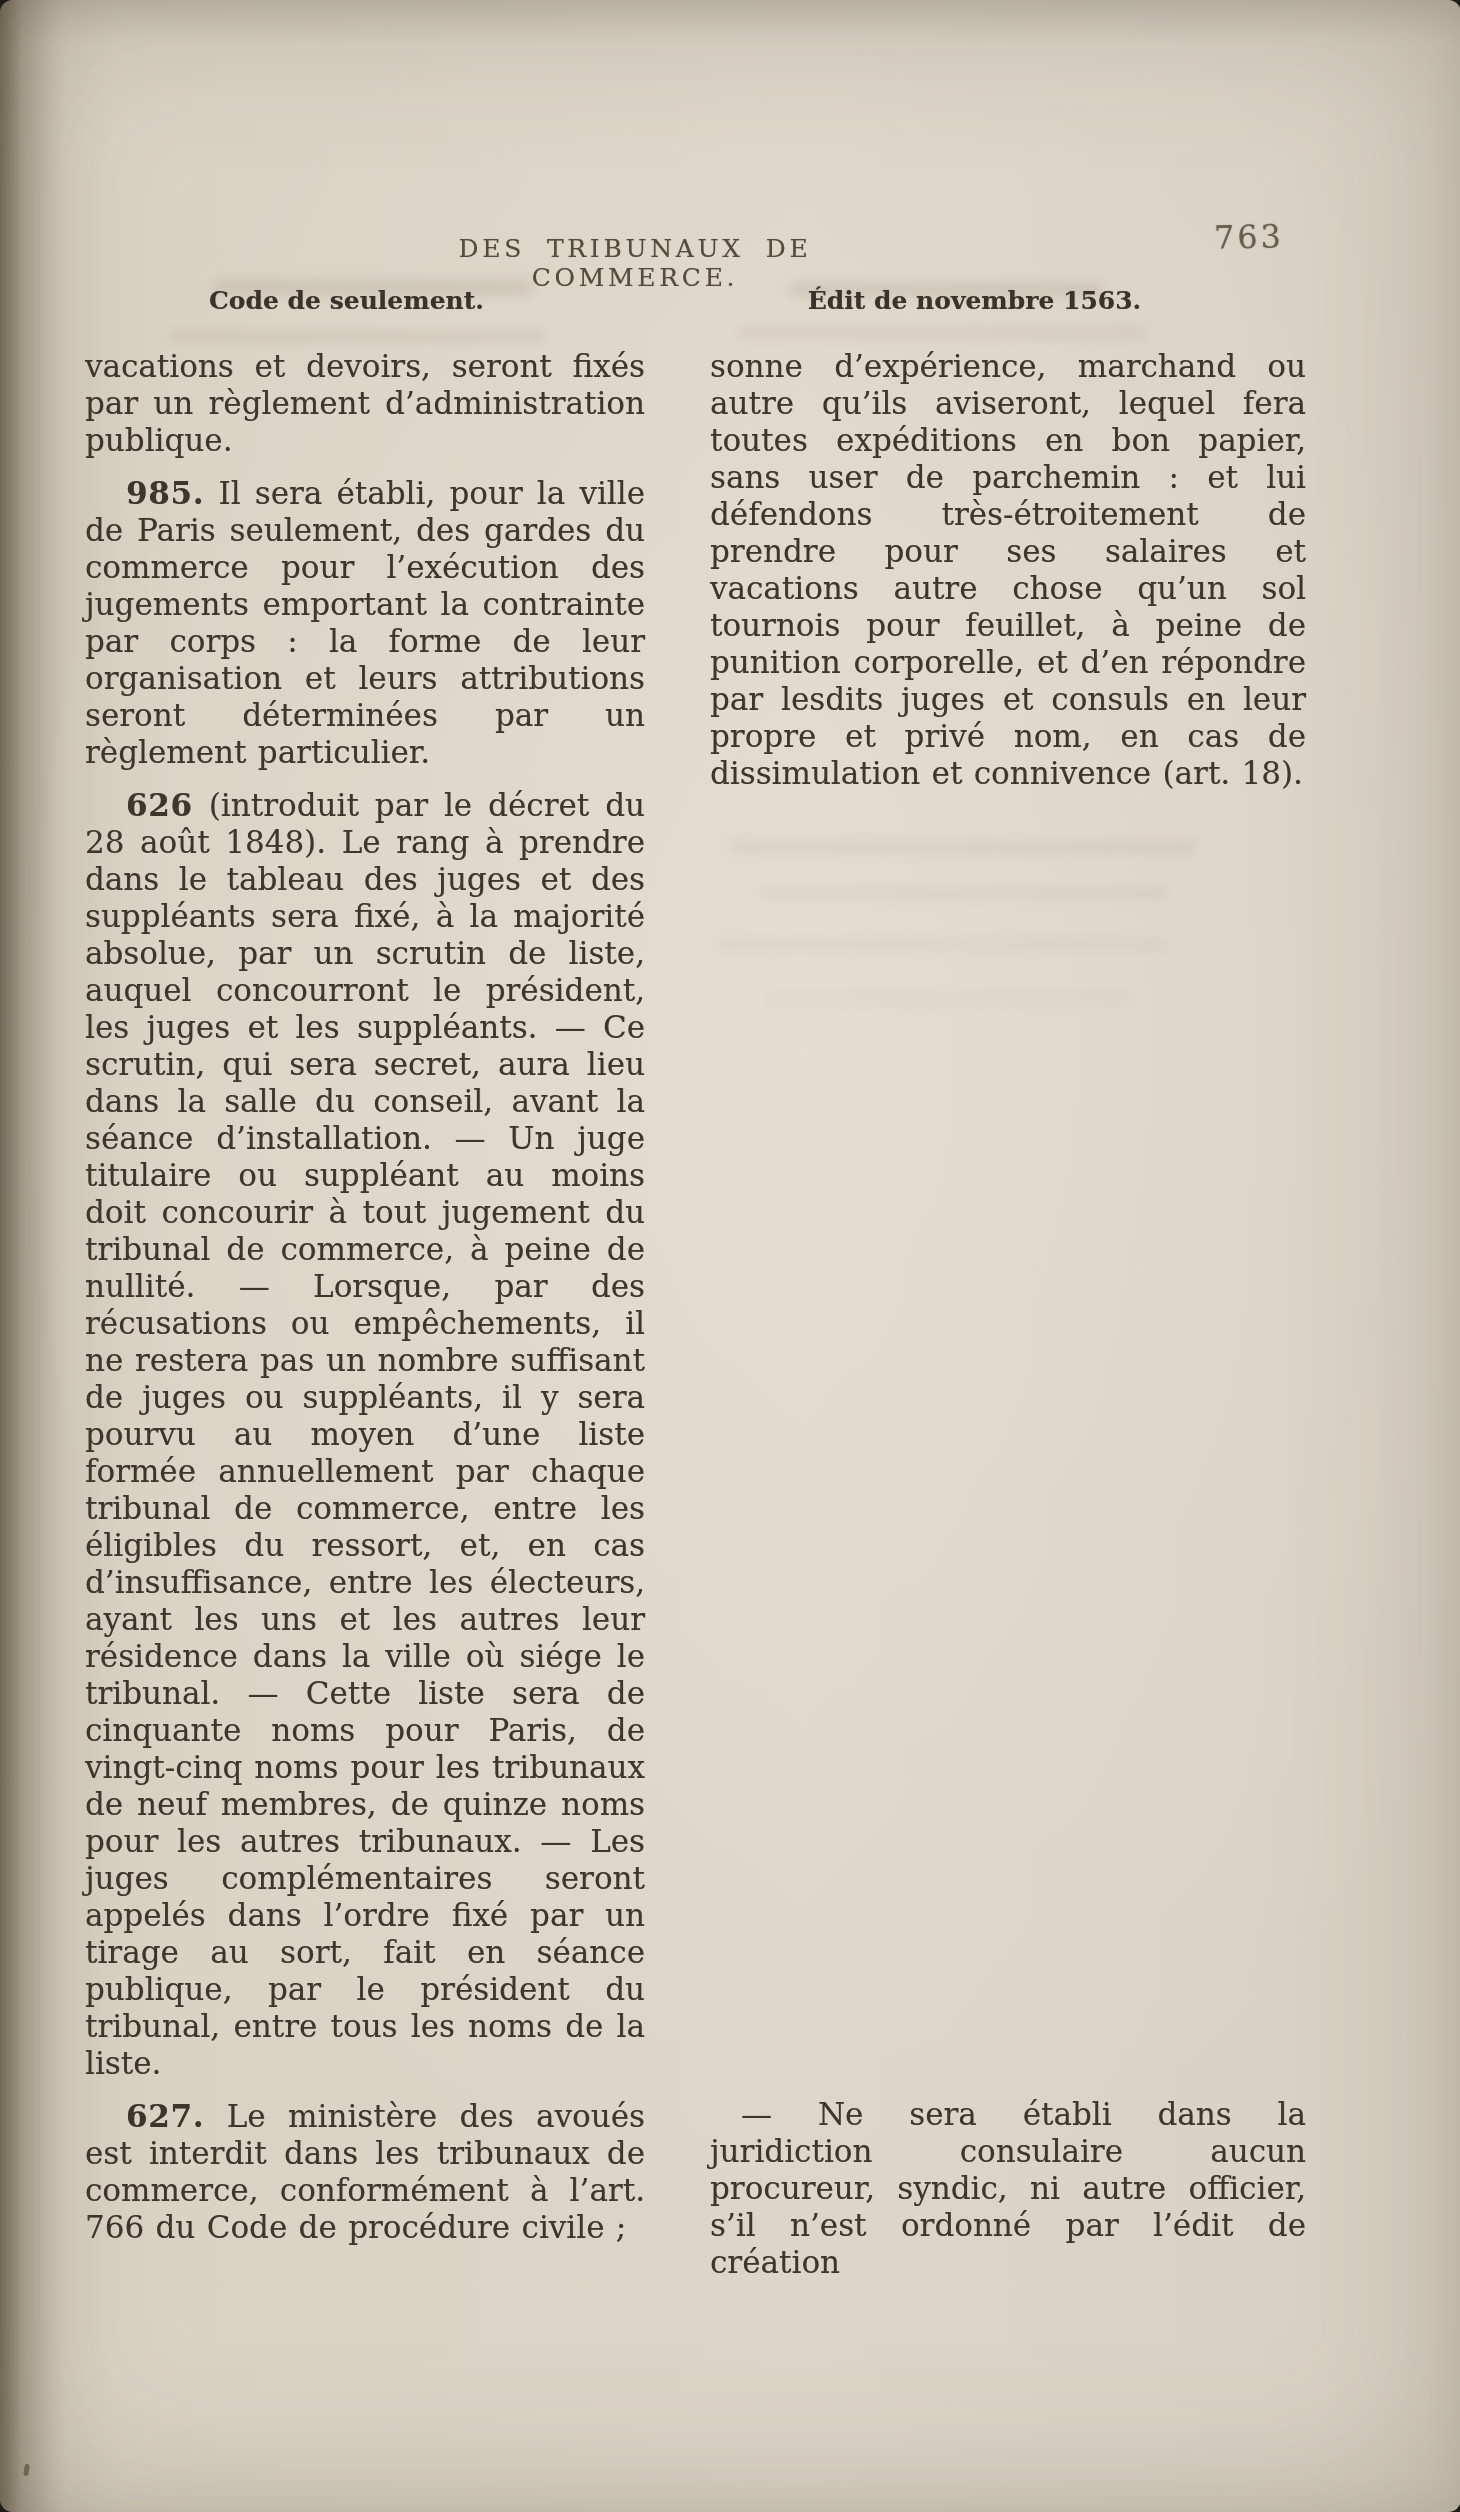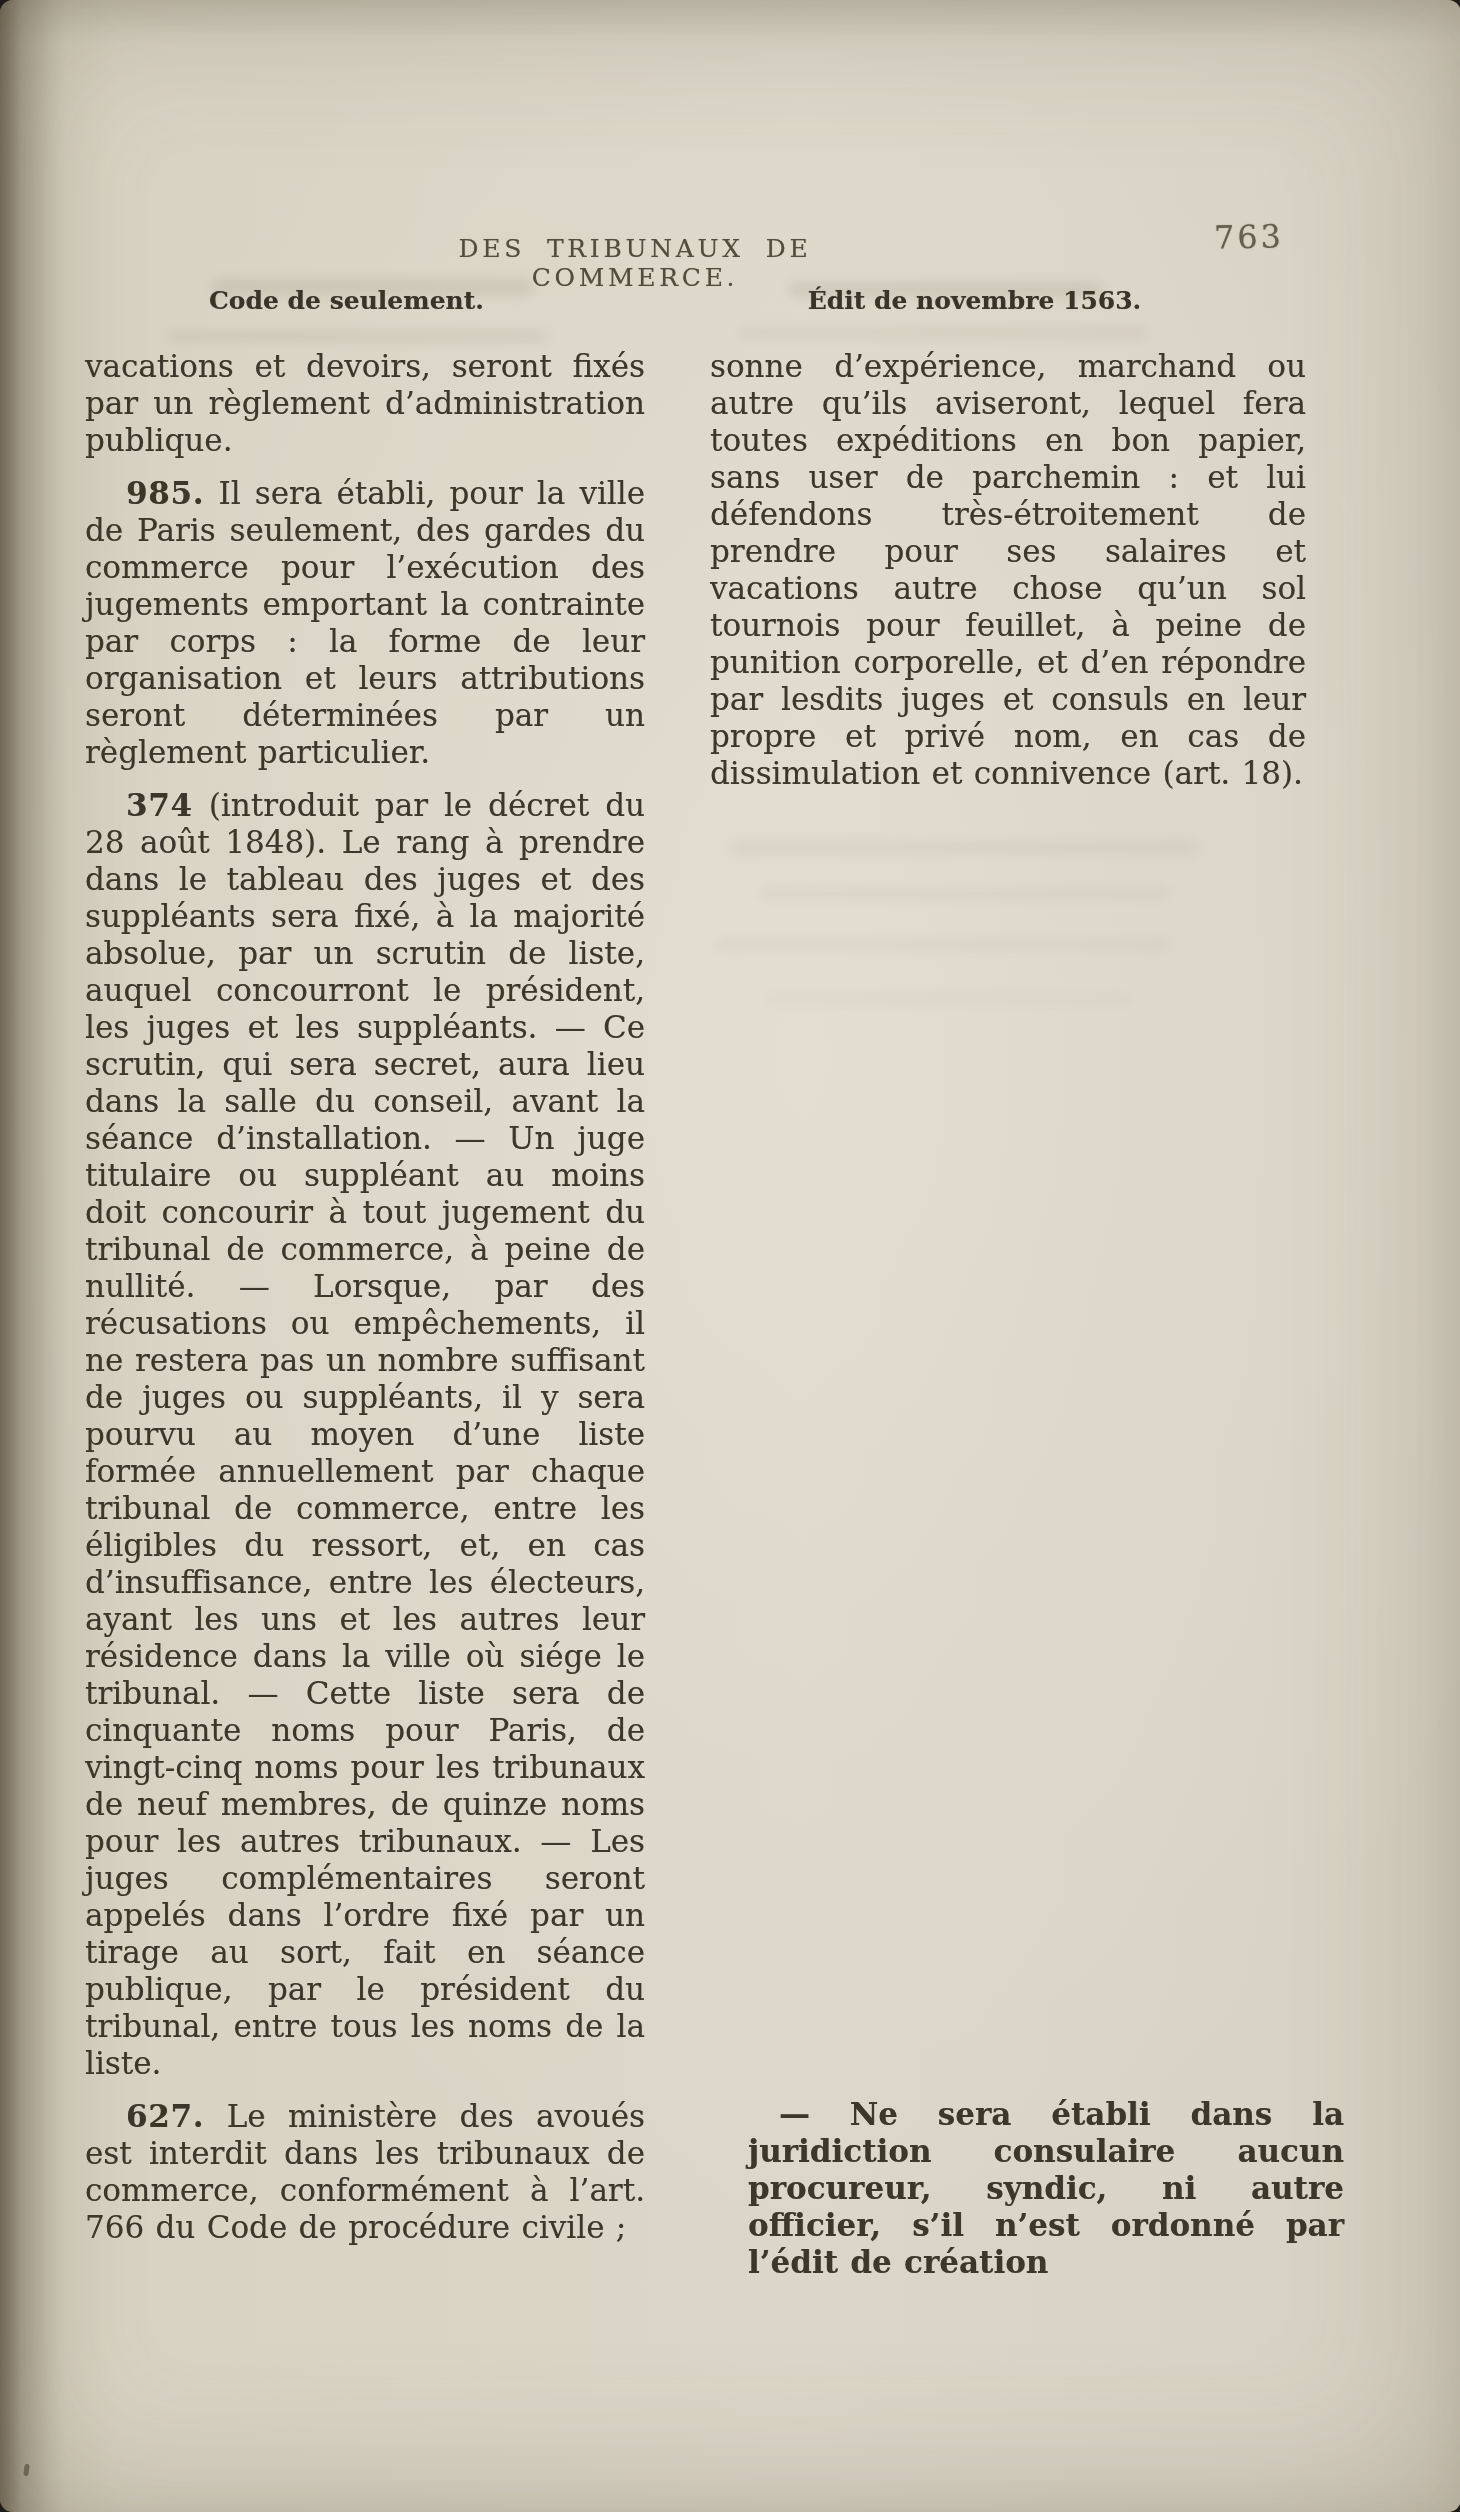--- a/index.html
+++ b/index.html
@@ -56,21 +56,21 @@
   .col {
     position: absolute;
     font-size: 31px; line-height: 37px;
     text-align: justify;
     word-spacing: 1.5px;
     color: #3d362b;
     text-shadow: 0.3px 0.3px 0.4px rgba(56,48,36,0.35);
   }
   .leftcol   { left: 69px;  top: 332px;  width: 592px; }
   .rightcol1 { left: 694px; top: 332px;  width: 628px; }
-  .rightcol2 { left: 732px; top: 2080px; width: 628px; font-weight: bold; }
+  .rightcol2 { left: 694px; top: 2080px; width: 628px; }
   .col p { margin: 16px; padding: 0; }
   .col p.article { margin-top: 11px; text-indent: 41px; }
   .col p.dash-par { text-indent: 31px; }
   .artnum { font-weight: bold; letter-spacing: 0.7px; }
   .smudge {
     position: absolute; pointer-events: none;
     background: rgba(80,70,50,0.10);
     filter: blur(5.1px); border-radius: 8.8px;
   }
   .speck {
@@ -99,21 +99,21 @@
   <div class="colhead left">Code de seulement.</div>
   <div class="colhead right">Édit de novembre 1563.</div>
 
   <div class="col leftcol">
     <p class="noindent">vacations et devoirs, seront fixés par un règlement d’administration publique.</p>
     <p class="article">
       <span class="artnum">985.</span>
       <span>Il sera établi, pour la ville de Paris seulement, des gardes du commerce pour l’exécution des jugements emportant la contrainte par corps : la forme de leur organisation et leurs attributions seront déterminées par un règlement particulier.</span>
     </p>
     <p class="article">
-      <span class="artnum">374</span>
+      <span class="artnum">626</span>
       <span>(introduit par le décret du 28 août 1848). Le rang à prendre dans le tableau des juges et des suppléants sera fixé, à la majorité absolue, par un scrutin de liste, auquel concourront le président, les juges et les suppléants. — Ce scrutin, qui sera secret, aura lieu dans la salle du conseil, avant la séance d’installation. — Un juge titulaire ou suppléant au moins doit concourir à tout jugement du tribunal de commerce, à peine de nullité. — Lorsque, par des récusations ou empêchements, il ne restera pas un nombre suffisant de juges ou suppléants, il y sera pourvu au moyen d’une liste formée annuellement par chaque tribunal de commerce, entre les éligibles du ressort, et, en cas d’insuffisance, entre les électeurs, ayant les uns et les autres leur résidence dans la ville où siége le tribunal. — Cette liste sera de cinquante noms pour Paris, de vingt-cinq noms pour les tribunaux de neuf membres, de quinze noms pour les autres tribunaux. — Les juges complémentaires seront appelés dans l’ordre fixé par un tirage au sort, fait en séance publique, par le président du tribunal, entre tous les noms de la liste.</span>
     </p>
     <p class="article">
       <span class="artnum">627.</span>
       <span>Le ministère des avoués est interdit dans les tribunaux de commerce, conformément à l’art. 766 du Code de procédure civile ;</span>
     </p>
   </div>
 
   <div class="col rightcol1">
     <p class="noindent">sonne d’expérience, marchand ou autre qu’ils aviseront, lequel fera toutes expéditions en bon papier, sans user de parchemin : et lui défendons très-étroitement de prendre pour ses salaires et vacations autre chose qu’un sol tournois pour feuillet, à peine de punition corporelle, et d’en répondre par lesdits juges et consuls en leur propre et privé nom, en cas de dissimulation et connivence (art. 18).</p>

